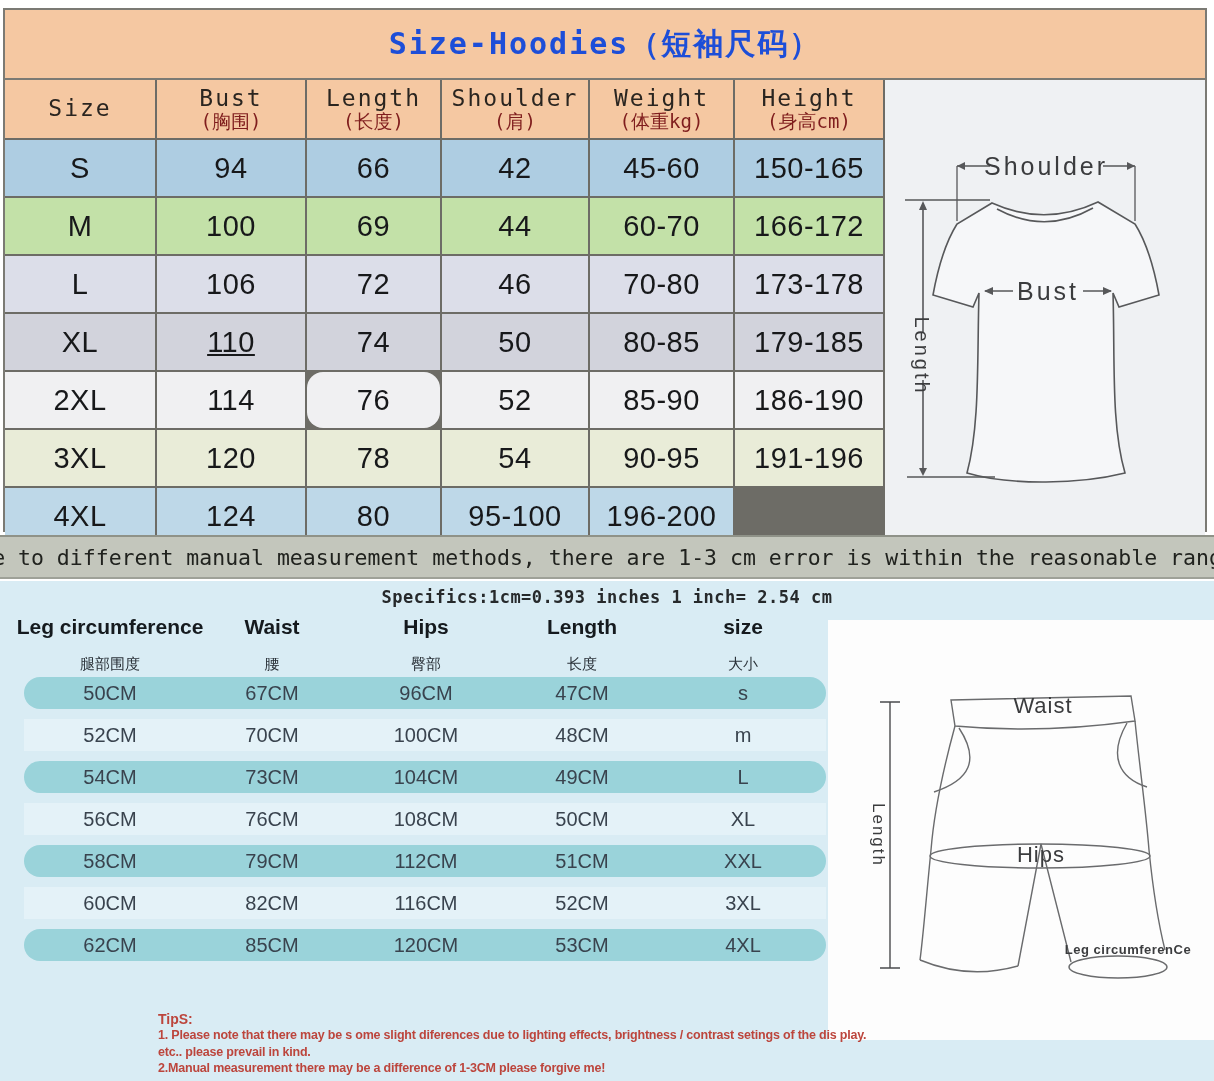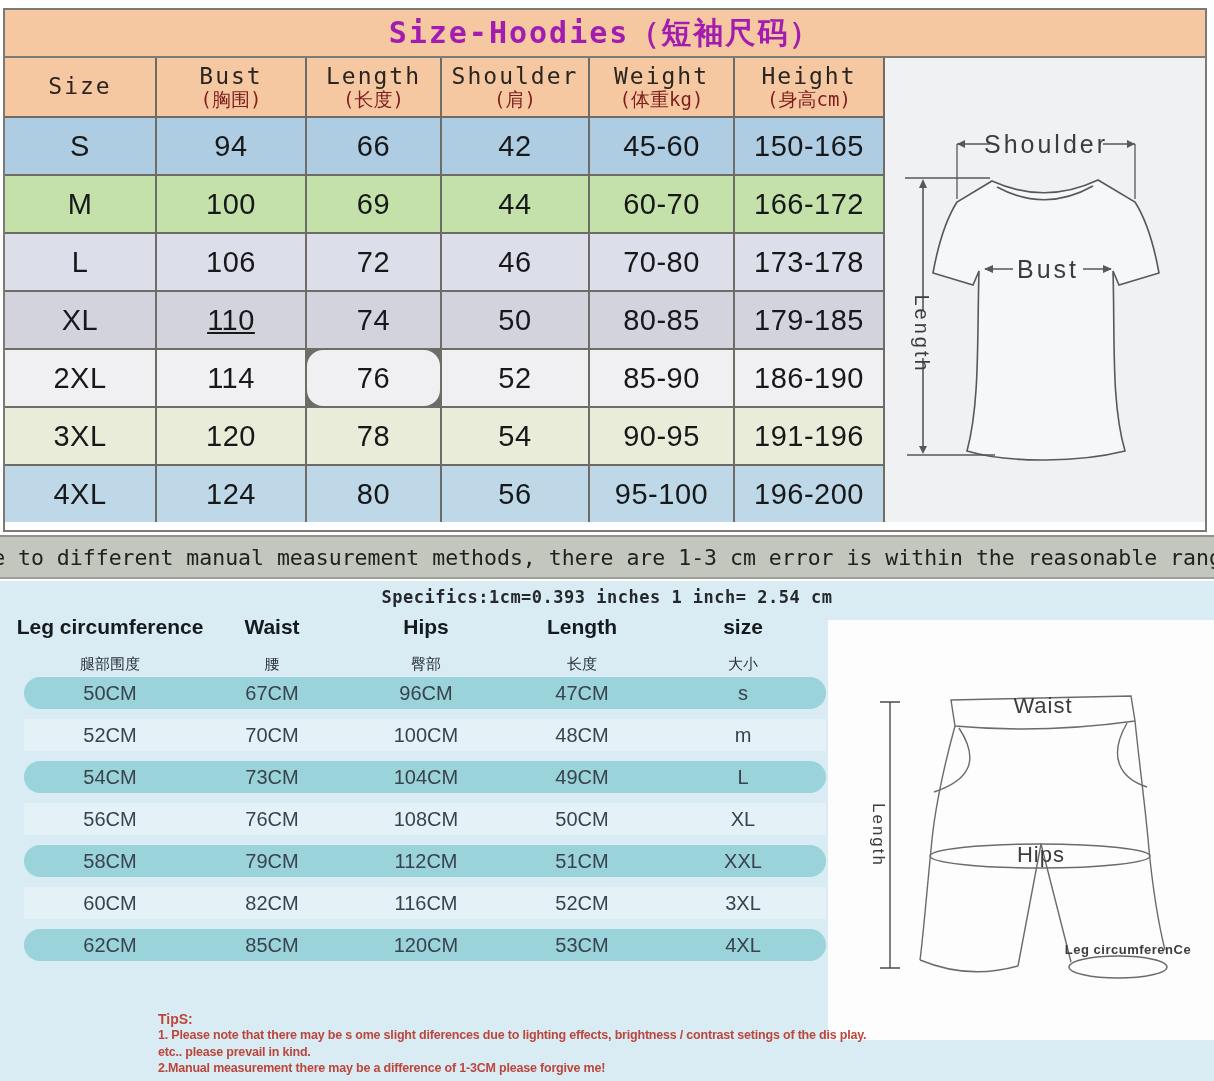--- a/index.html
+++ b/index.html
@@ -9,23 +9,23 @@
     overflow:hidden; font-family:"Liberation Sans", sans-serif; color:#1d1d1d;
   }
   .mono { font-family:"DejaVu Sans Mono", monospace; }
 
   
   #top-box {
     position:absolute; left:3px; top:8px; width:1204px; height:524px;
     border:2px solid #7b7a74; background:#ffffff;
   }
   #title-bar {
-    height:48px; background:#f5c8a2; border-bottom:2px solid #7b7a74;
+    height:70px; background:#f5c8a2; border-bottom:2px solid #7b7a74;
     display:flex; align-items:center; justify-content:center;
-    font-size:30px; font-weight:bold; letter-spacing:2px; color:#a21caf;
+    font-size:30px; font-weight:bold; letter-spacing:2px; color:#1d4ed8;
   }
   #top-content { display:flex; height:464px; }
   #size-table {
     width:880px; height:464px; background:#6d6c66;
     display:grid; grid-template-columns:150px 148px 133px 146px 143px 148px;
     grid-template-rows:58px repeat(7, 56px); gap:2px; border-right:2px solid #6d6c66;
   }
   .cell { display:flex; align-items:center; justify-content:center; }
   .cell.head { background:#f5c8a2; flex-direction:column; line-height:1.05; }
   .cell.head .en { font-family:"DejaVu Sans Mono", monospace; font-size:23px; letter-spacing:2px; color:#2a2520; }
@@ -154,21 +154,20 @@
         <div class="cell val" style="background: rgb(233, 236, 216);">3XL</div>
         <div class="cell val" style="background: rgb(233, 236, 216);">120</div>
         <div class="cell val" style="background: rgb(233, 236, 216);">78</div>
         <div class="cell val" style="background: rgb(233, 236, 216);">54</div>
         <div class="cell val" style="background: rgb(233, 236, 216);">90-95</div>
         <div class="cell val" style="background: rgb(233, 236, 216);">191-196</div>
 
         <div class="cell val" style="background: rgb(190, 216, 232);">4XL</div>
         <div class="cell val" style="background: rgb(190, 216, 232);">124</div>
         <div class="cell val" style="background: rgb(190, 216, 232);">80</div>
-        <div class="cell val" style="background: rgb(190, 216, 232);">56</div>
         <div class="cell val" style="background: rgb(190, 216, 232);">95-100</div>
         <div class="cell val" style="background: rgb(190, 216, 232);">196-200</div>
       </div>
 
       <div id="tshirt-panel">
         <svg width="320" height="464" viewBox="0 0 320 464">
           <g fill="none" stroke="#57585a" stroke-width="1.6">
 
             <path d="M107,123 Q160,147 213,122 L250,144 C262,163 270,193 274,215 L234,227 L228,213
                      C230,280 226,345 240,393 C196,404 126,406 82,393 C95,345 92,280 94,213

